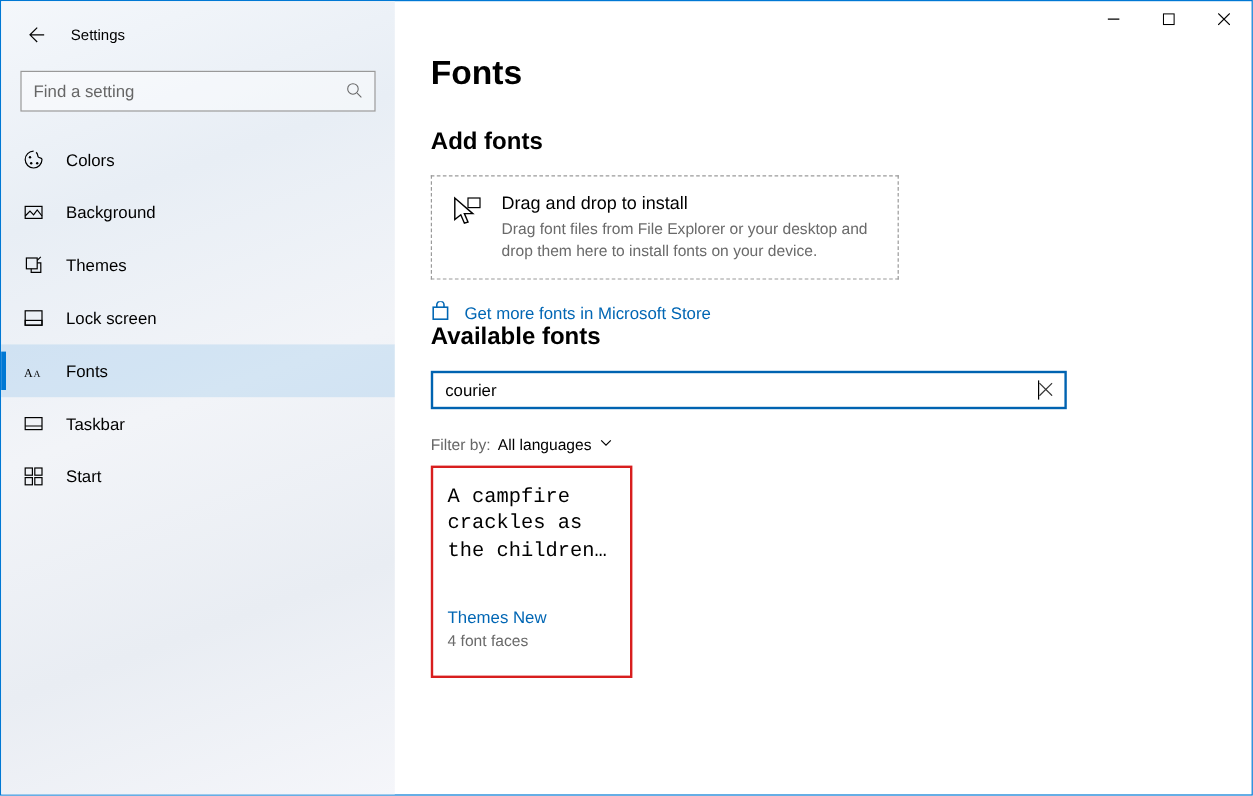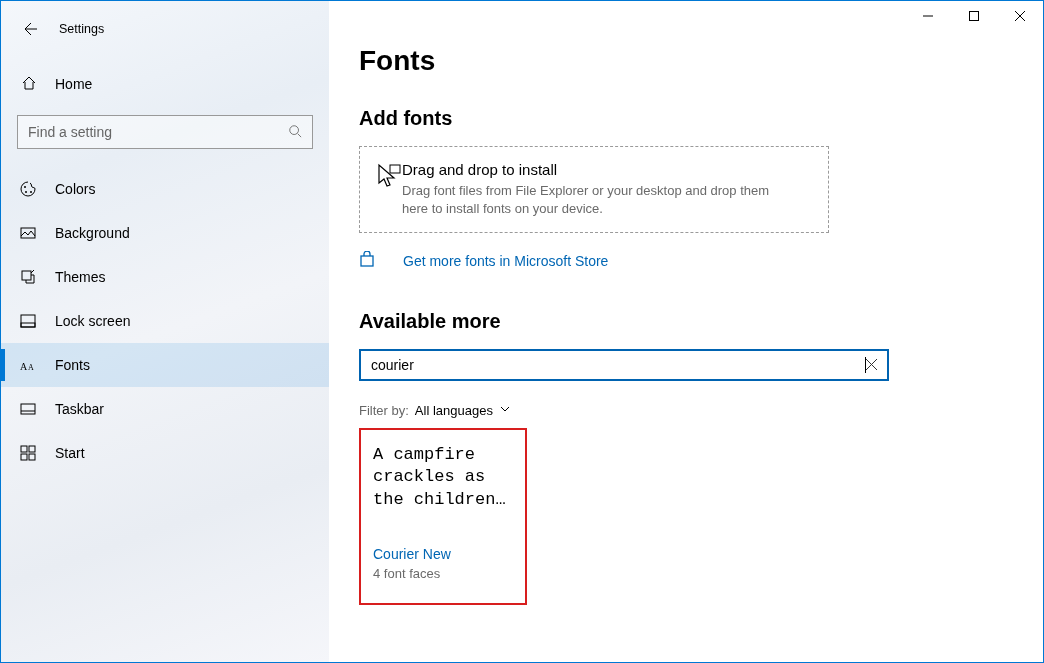--- a/index.html
+++ b/index.html
@@ -121,47 +121,46 @@
   }
   .sub-heading {
     font-size: 20px;
     font-weight: 600;
     margin-bottom: 16px;
   }
   .drop-zone {
     border: 1px dashed #9a9a9a;
     padding: 14px 16px;
     display: flex;
-    gap: 0;
+    gap: 16px;
     align-items: flex-start;
-    width: 470px;
+    width: 390px;
     margin-bottom: 18px;
   }
   .drop-zone .cursor-icon {
     margin-top: 2px;
     color: #000;
   }
   .drop-zone .dz-title {
     font-size: 15px;
     color: #000;
     margin-bottom: 4px;
   }
   .drop-zone .dz-sub {
     font-size: 13px;
     color: #6a6a6a;
     line-height: 1.4;
     max-width: 390px;
   }
   .store-link {
     display: flex;
     align-items: center;
-    gap: 28px;
+    gap: 12px;
     color: #0066b4;
     font-size: 14px;
-    margin-bottom: 40px;
   }
   .store-link .bag-icon { color: #0066b4; }
   .filter-input {
     width: 530px;
     height: 32px;
     border: 2px solid #0063b1;
     display: flex;
     align-items: center;
     padding: 0 10px;
     margin-bottom: 22px;
@@ -237,28 +236,20 @@
 
     <div class="sidebar-header">
       <div class="back-arrow">
         <svg width="16" height="16" viewBox="0 0 16 16">
             <path d="M10 2 L4 8 L10 14 M4 8 H16" stroke="#000" stroke-width="1" fill="none"></path>
           </svg>
       </div>
       <div class="title">Settings</div>
     </div>
 
-    <div class="home-row">
-      <span class="icon-slot">
-        <svg width="16" height="16" viewBox="0 0 16 16">
-            <path d="M2 8 L8 2 L14 8 M4 7 V14 H12 V7" stroke="#000" stroke-width="1" fill="none"></path>
-          </svg>
-      </span>
-      <span class="label">Home</span>
-    </div>
 
     <div class="search-box">
       <span>Find a setting</span>
       <span>
         <svg width="14" height="14" viewBox="0 0 16 16">
             <circle cx="7" cy="7" r="5" stroke="#666" stroke-width="1" fill="none"></circle>
             <line x1="11" y1="11" x2="15" y2="15" stroke="#666" stroke-width="1"></line>
           </svg>
       </span>
     </div>
@@ -363,21 +354,21 @@
     <div class="store-link">
       <span class="bag-icon">
         <svg width="16" height="16" viewBox="0 0 16 16">
             <rect x="2" y="5" width="12" height="10" stroke="#0066b4" fill="none" stroke-width="1.3"></rect>
             <path d="M5 5 V3 A3 3 0 0 1 11 3 V5" stroke="#0066b4" fill="none" stroke-width="1.3"></path>
           </svg>
       </span>
       <span>Get more fonts in Microsoft Store</span>
     </div>
 
-    <div class="sub-heading">Available more</div>
+    <div class="sub-heading">Available fonts</div>
 
     <div class="filter-input">
       <span class="value">courier</span>
         <span class="caret"></span>
       <span class="clear" style="margin-left:auto">
         <svg width="11" height="11">
             <line x1="0" y1="0" x2="11" y2="11" stroke="#333" stroke-width="1"></line>
             <line x1="11" y1="0" x2="0" y2="11" stroke="#333" stroke-width="1"></line>
           </svg>
       </span>
@@ -388,19 +379,19 @@
       <span class="filter-val">All languages</span>
       <span>
         <svg width="12" height="12" viewBox="0 0 12 12">
             <path d="M2 4 L6 8 L10 4" stroke="#000" fill="none" stroke-width="1"></path>
           </svg>
       </span>
     </div>
 
     <div class="font-card">
       <div class="sample">A campfire crackles as the children…</div>
-      <div class="fname">Courier New</div>
+      <div class="fname">Themes New</div>
       <div class="faces">4 font faces</div>
     </div>
 
   </div>
 
 </div>
 
 </body></html>

